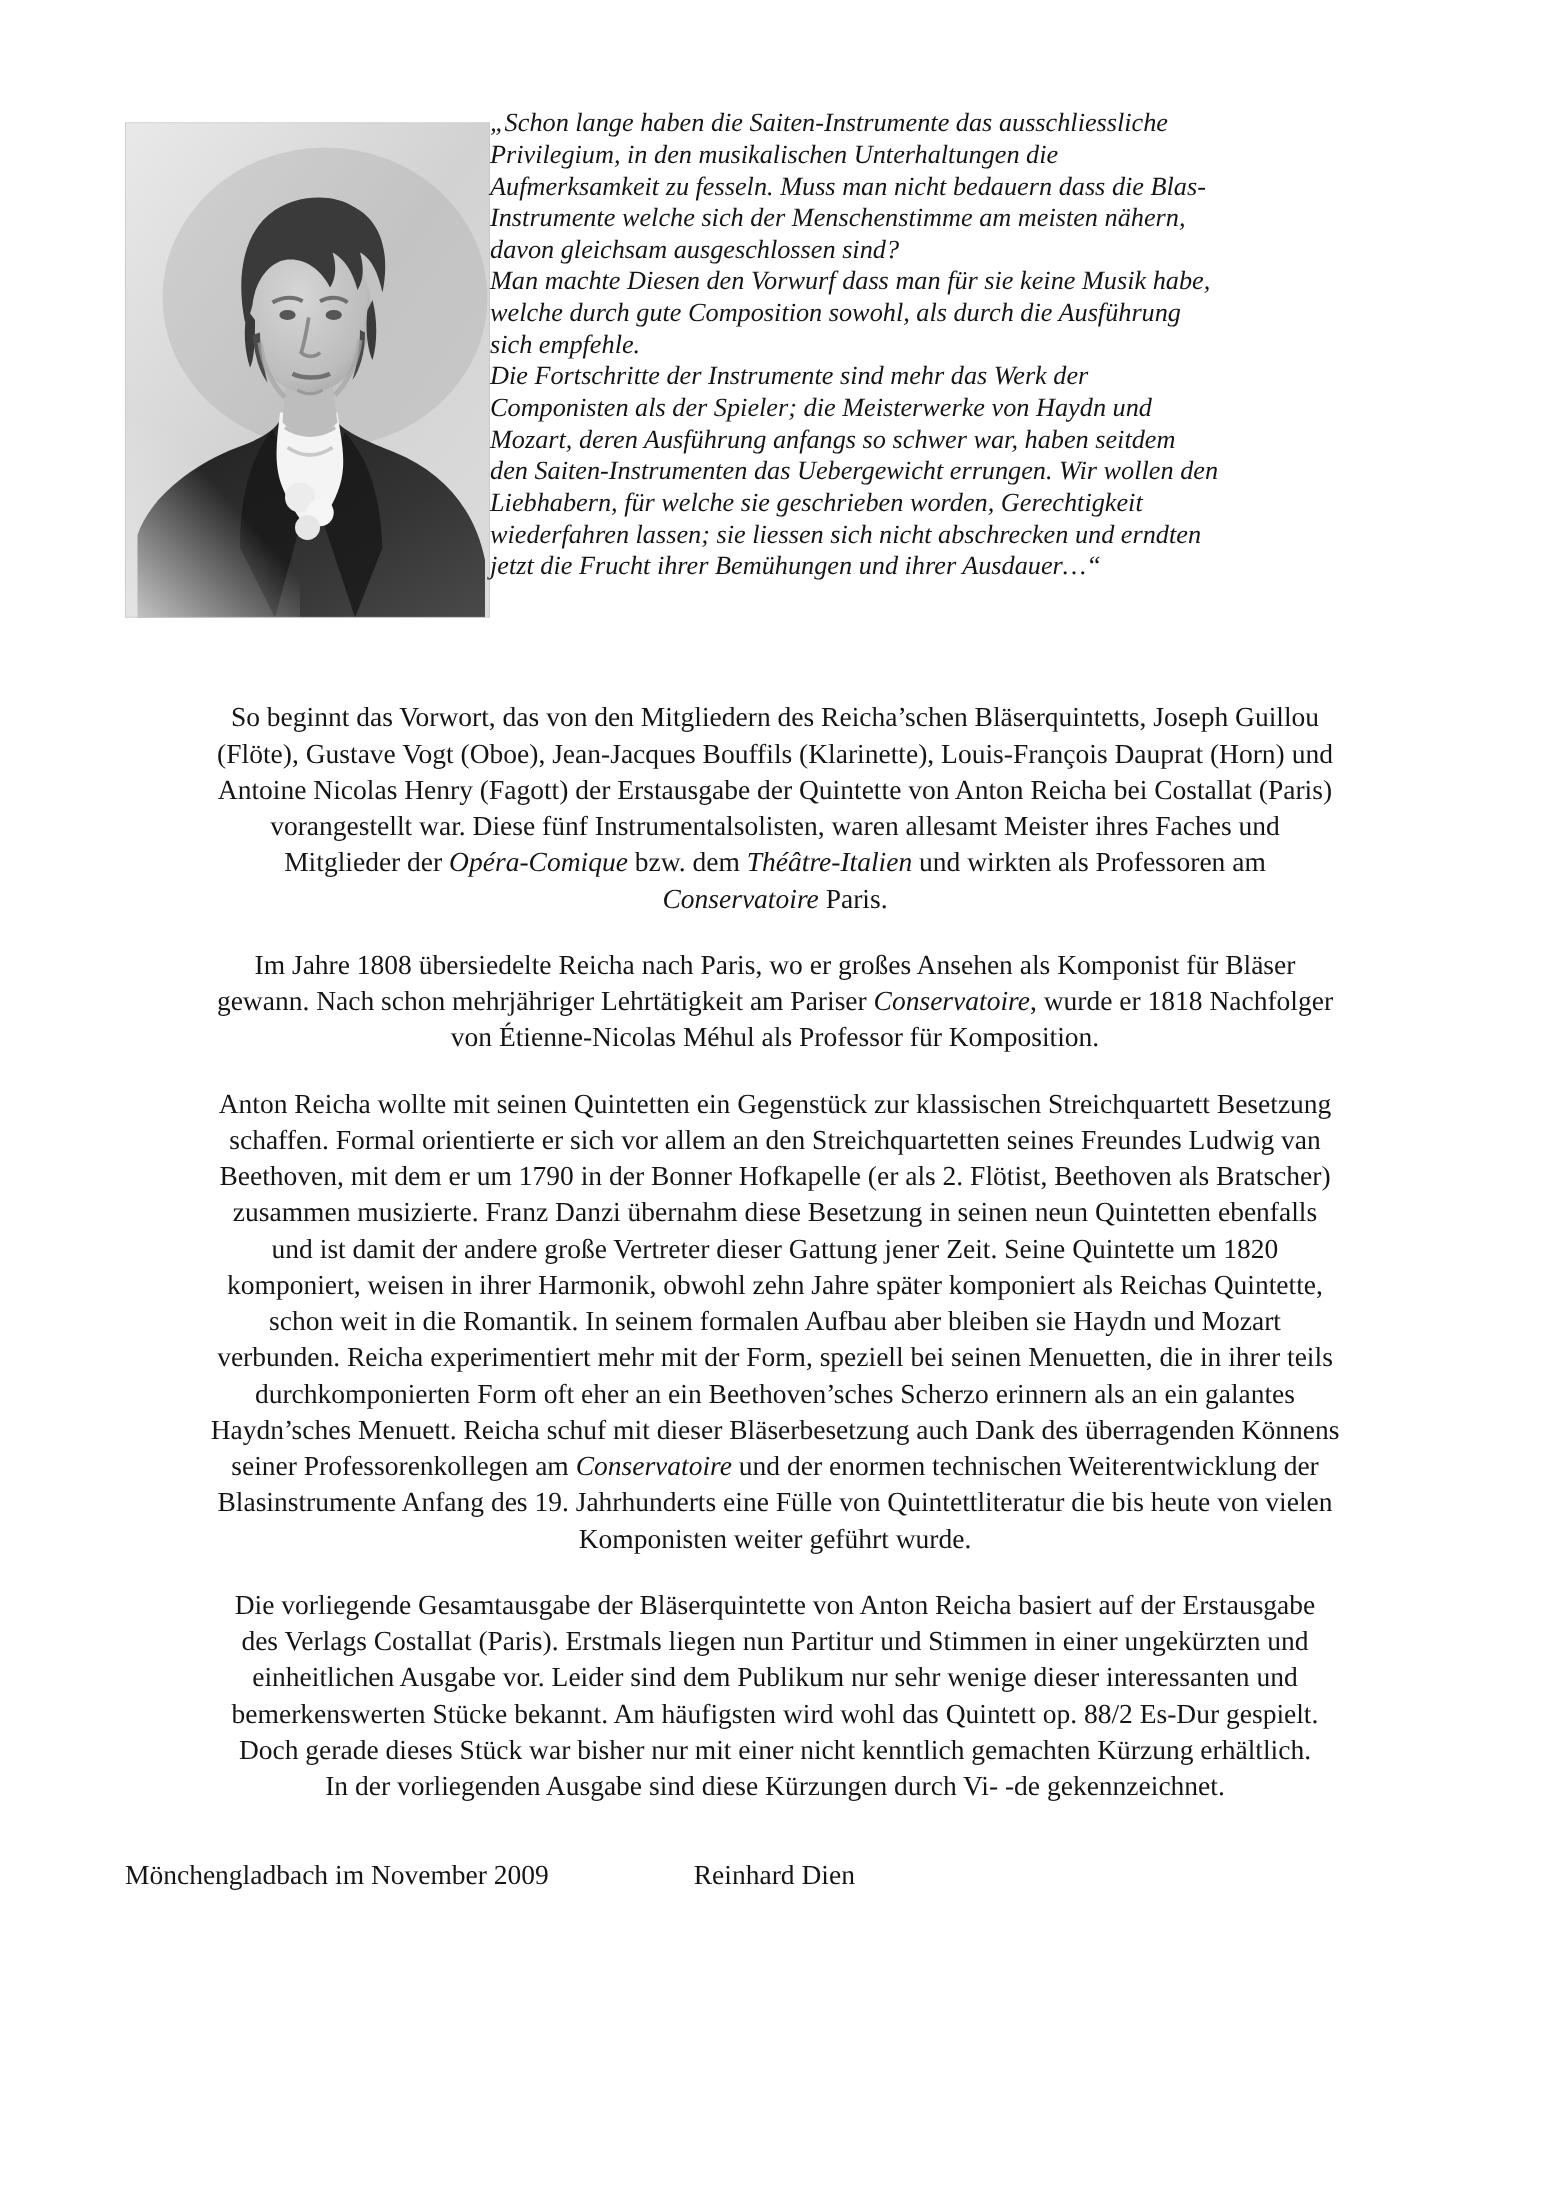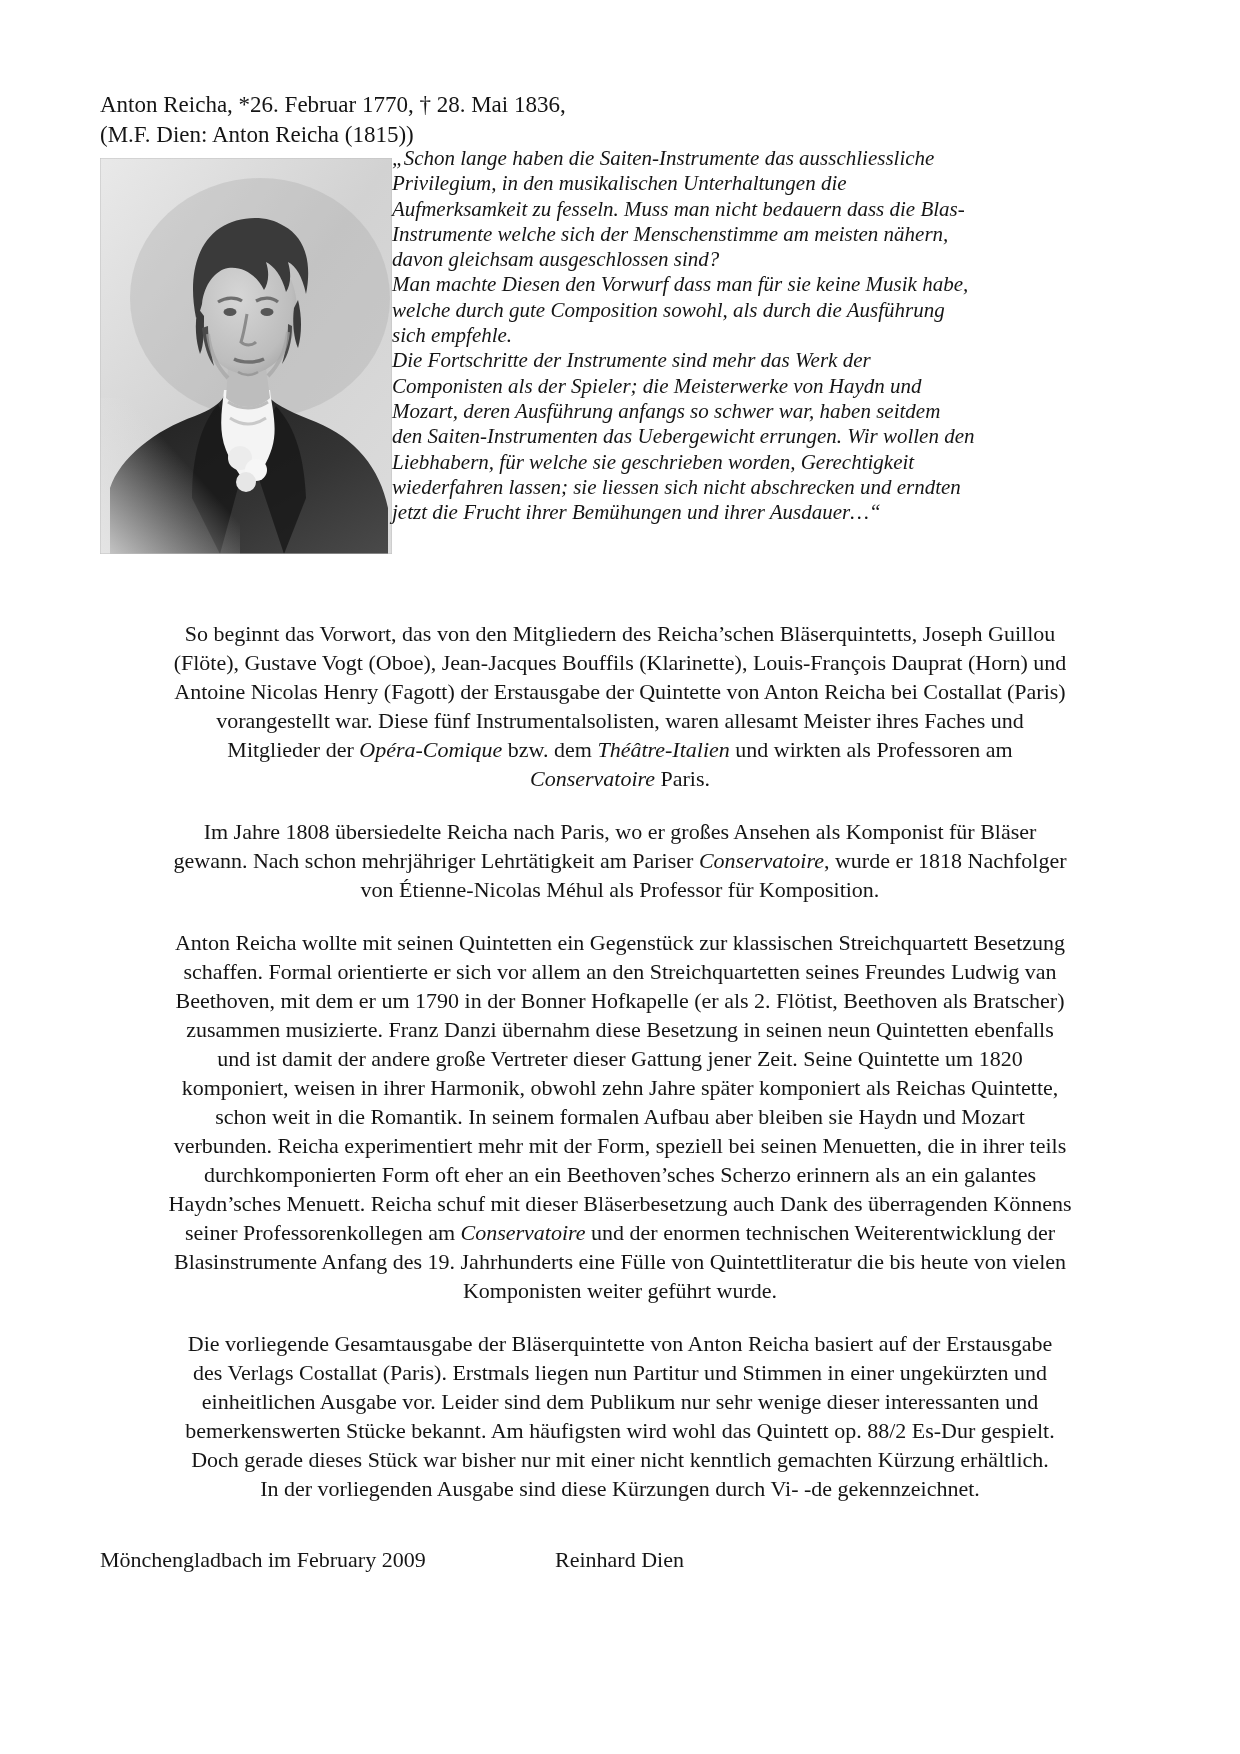--- a/index.html
+++ b/index.html
@@ -41,24 +41,20 @@
   .footer-place { display: inline-block; width: 455px; }
 
   i { }
 </style>
 </head>
 <body>
 
 <div class="page">
   <div class="content">
 
-    <div class="doc-header">
-      <div>Anton Reicha, *26. Februar 1770,  † 28. Mai 1836,</div>
-      <div>(M.F. Dien: Anton Reicha (1815))</div>
-    </div>
 
     <div class="figure-row">
 
       <div class="portrait-box">
         <svg viewBox="0 0 292 396" xmlns="http://www.w3.org/2000/svg">
           <defs>
             <linearGradient id="bgGrad" x1="0" y1="0" x2="1" y2="1">
               <stop offset="0" stop-color="#e9e9e9"></stop>
               <stop offset="0.5" stop-color="#d2d2d2"></stop>
               <stop offset="1" stop-color="#dcdcdc"></stop>
@@ -123,17 +119,17 @@
 
       <div class="quote">„Schon lange haben die Saiten-Instrumente das ausschliessliche<br>Privilegium, in den musikalischen Unterhaltungen die<br>Aufmerksamkeit zu fesseln. Muss man nicht bedauern  dass die Blas-<br>Instrumente  welche sich der Menschenstimme am meisten nähern,<br>davon gleichsam ausgeschlossen sind?<br>Man machte Diesen den Vorwurf  dass man für sie keine Musik habe,<br>welche durch gute Composition sowohl, als durch die Ausführung<br>sich empfehle.<br>Die Fortschritte der Instrumente sind mehr das Werk der<br>Componisten als der Spieler;  die Meisterwerke von Haydn und<br>Mozart, deren Ausführung anfangs so schwer war, haben seitdem<br>den Saiten-Instrumenten das Uebergewicht errungen. Wir wollen den<br>Liebhabern, für welche sie geschrieben worden, Gerechtigkeit<br>wiederfahren lassen; sie liessen sich nicht abschrecken und erndten<br>jetzt die Frucht ihrer Bemühungen und ihrer Ausdauer…“</div>
     </div>
 
     <div class="para first">So beginnt das Vorwort, das von den Mitgliedern des Reicha’schen Bläserquintetts, Joseph Guillou<br>(Flöte), Gustave Vogt (Oboe), Jean-Jacques Bouffils (Klarinette), Louis-François Dauprat (Horn) und<br>Antoine Nicolas Henry (Fagott) der Erstausgabe der Quintette von Anton Reicha bei Costallat (Paris)<br>vorangestellt war. Diese fünf Instrumentalsolisten, waren allesamt Meister ihres Faches und<br>Mitglieder der <i>Opéra-Comique</i> bzw. dem <i>Théâtre-Italien</i> und wirkten als Professoren am<br><i>Conservatoire</i> Paris.</div>
     <div class="para">Im Jahre 1808 übersiedelte Reicha nach Paris, wo er großes Ansehen als Komponist für Bläser<br>gewann. Nach schon mehrjähriger Lehrtätigkeit am Pariser <i>Conservatoire</i>, wurde er 1818 Nachfolger<br>von Étienne-Nicolas Méhul als Professor für Komposition.</div>
     <div class="para">Anton Reicha wollte mit seinen Quintetten ein Gegenstück zur klassischen Streichquartett Besetzung<br>schaffen. Formal orientierte er sich vor allem an den Streichquartetten seines Freundes Ludwig van<br>Beethoven, mit dem er um 1790 in der Bonner Hofkapelle (er als 2. Flötist, Beethoven als Bratscher)<br>zusammen musizierte. Franz Danzi übernahm diese Besetzung in seinen neun Quintetten ebenfalls<br>und ist damit der andere große Vertreter dieser Gattung jener Zeit. Seine Quintette um 1820<br>komponiert, weisen in ihrer Harmonik, obwohl zehn Jahre später komponiert als Reichas Quintette,<br>schon weit in die Romantik. In seinem formalen Aufbau aber bleiben sie Haydn und Mozart<br>verbunden. Reicha experimentiert mehr mit der Form, speziell bei seinen Menuetten, die in ihrer teils<br>durchkomponierten Form oft eher an ein Beethoven’sches Scherzo erinnern als an ein galantes<br>Haydn’sches Menuett. Reicha schuf mit dieser Bläserbesetzung auch Dank des überragenden Könnens<br>seiner Professorenkollegen am <i>Conservatoire</i>  und der enormen technischen Weiterentwicklung der<br>Blasinstrumente Anfang des 19. Jahrhunderts eine Fülle von Quintettliteratur die bis heute von vielen<br>Komponisten weiter geführt wurde.</div>
     <div class="para">Die vorliegende Gesamtausgabe der Bläserquintette von Anton Reicha basiert auf der Erstausgabe<br>des Verlags Costallat (Paris). Erstmals liegen nun Partitur und Stimmen in einer ungekürzten und<br>einheitlichen Ausgabe vor. Leider sind dem Publikum nur sehr wenige dieser interessanten und<br>bemerkenswerten Stücke bekannt. Am häufigsten wird wohl das Quintett op. 88/2 Es-Dur gespielt.<br>Doch gerade dieses Stück war bisher nur mit einer nicht kenntlich gemachten Kürzung erhältlich.<br>In der vorliegenden Ausgabe sind diese Kürzungen durch Vi-  -de gekennzeichnet.</div>
 
     <div class="doc-footer">
-      <span class="footer-place">Mönchengladbach im February 2009</span><span>Reinhard Dien</span>
+      <span class="footer-place">Mönchengladbach im November 2009</span><span>Reinhard Dien</span>
     </div>
 
   </div>
 </div>
 
 </body></html>

